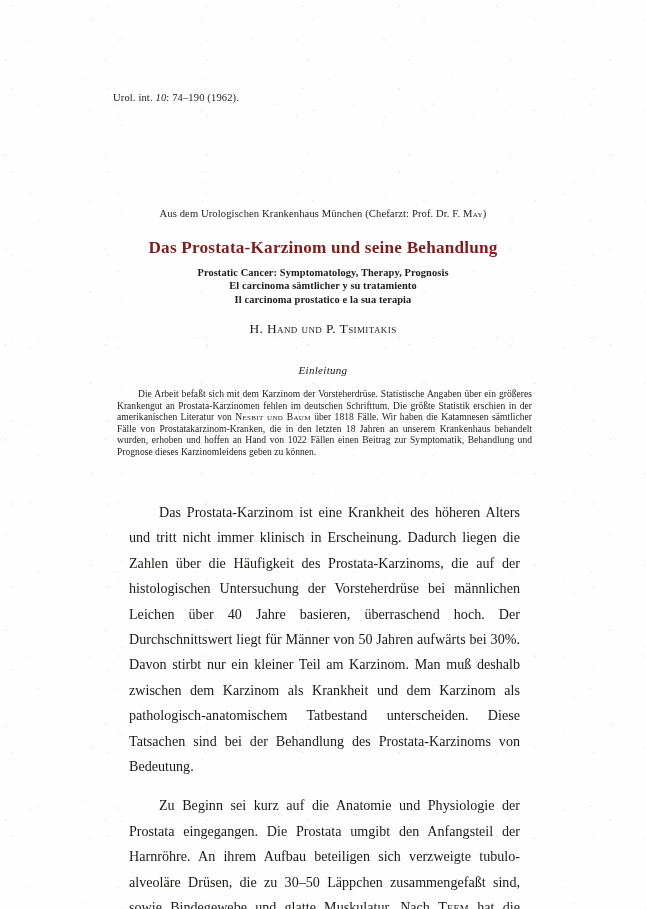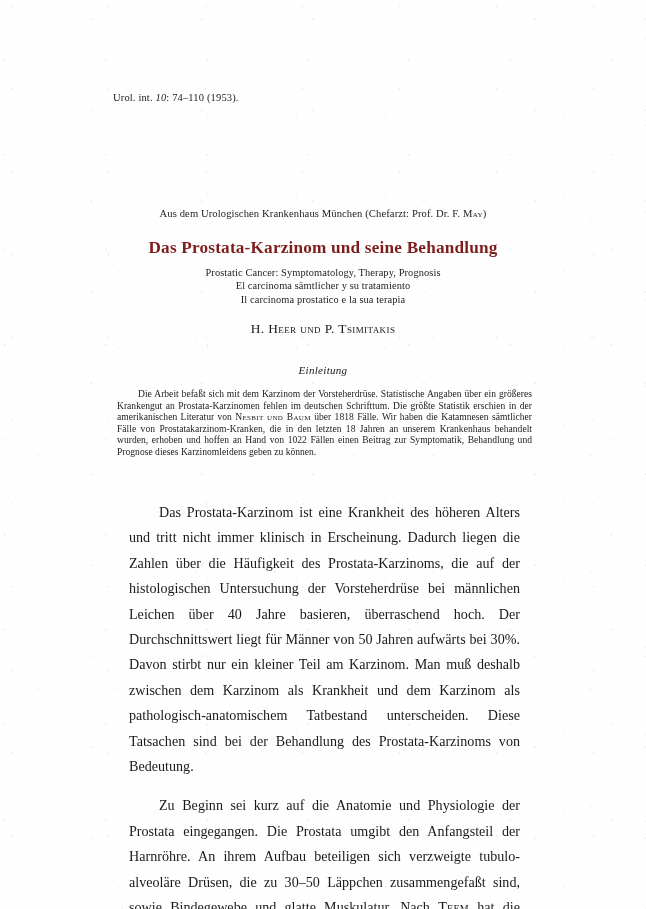--- a/index.html
+++ b/index.html
@@ -74,21 +74,21 @@
   .title-main {
     font-size: 17.2px;
     font-weight: bold;
     letter-spacing: 0.2px;
     color: #7f1d1d;
     margin-bottom: 8px;
   }
 
   .subtitle {
     font-size: 10.4px;
-    font-weight: normal;
+    font-weight: bold;
     letter-spacing: 0.1px;
     line-height: 13.4px;
     color: #1e1c1b;
   }
 
   .authors {
     margin-top: 15px;
     font-size: 13.4px;
     font-variant: small-caps;
     letter-spacing: 0.4px;
@@ -136,34 +136,34 @@
     text-indent: 30px;
   }
 </style>
 </head>
 <body>
 
 <div class="page">
 
   <div class="running-head">
     <span>Urol. int.</span>
-    <span class="vol">10</span><span>: 74–110 (1953).</span>
+    <span class="vol">10</span><span>: 74–190 (1962).</span>
   </div>
 
   <div class="header-block">
 
     <div class="institute"><span>Aus dem Urologischen Krankenhaus München (Chefarzt: Prof. Dr. F. </span><span class="smallcaps">May</span><span>)</span></div>
 
     <div class="title-main">Das Prostata-Karzinom und seine Behandlung</div>
 
     <div class="subtitle">Prostatic Cancer: Symptomatology, Therapy, Prognosis</div>
     <div class="subtitle">El carcinoma sämtlicher y su tratamiento</div>
     <div class="subtitle">Il carcinoma prostatico e la sua terapia</div>
 
-    <div class="authors">H. Heer und P. Tsimitakis</div>
+    <div class="authors">H. Hand und P. Tsimitakis</div>
 
     <div class="section-heading">Einleitung</div>
   </div>
 
   <div class="abstract"><span>Die Arbeit befaßt sich mit dem Karzinom der Vorsteherdrüse. Statistische Angaben über ein größeres Krankengut an Prostata-Karzinomen fehlen im deutschen Schrifttum. Die größte Statistik erschien in der amerikanischen Literatur von </span><span class="smallcaps">Nesbit und Baum</span><span> über 1818 Fälle. Wir haben die Katamnesen sämtlicher Fälle von Prostatakarzinom-Kranken, die in den letzten 18 Jahren an unserem Krankenhaus behandelt wurden, erhoben und hoffen an Hand von 1022 Fällen einen Beitrag zur Symptomatik, Behandlung und Prognose dieses Karzinomleidens geben zu können.</span></div>
 
   <div class="body-text">
     <p>Das Prostata-Karzinom ist eine Krankheit des höheren Alters und tritt nicht immer klinisch in Erscheinung. Dadurch liegen die Zahlen über die Häufigkeit des Prostata-Karzinoms, die auf der histologischen Untersuchung der Vorsteherdrüse bei männlichen Leichen über 40 Jahre basieren, überraschend hoch. Der Durchschnittswert liegt für Männer von 50 Jahren aufwärts bei 30%. Davon stirbt nur ein kleiner Teil am Karzinom. Man muß deshalb zwischen dem Karzinom als Krankheit und dem Karzinom als pathologisch-anatomischem Tatbestand unterscheiden. Diese Tatsachen sind bei der Behandlung des Prostata-Karzinoms von Bedeutung.</p>
     <p><span>Zu Beginn sei kurz auf die Anatomie und Physiologie der Prostata eingegangen. Die Prostata umgibt den Anfangsteil der Harnröhre. An ihrem Aufbau beteiligen sich verzweigte tubulo-alveoläre Drüsen, die zu 30–50 Läppchen zusammengefaßt sind, sowie Bindegewebe und glatte Muskulatur. Nach </span><span class="smallcaps">Teem</span><span> hat die normale Drüse die Maße 3,1 zu 3,8 zu 2,7 cm und ein Gewicht von 18–23 g. Der größte Teil der Drüse liegt hinter der Harnröhre und bildet zwei begrenzte Lappen. Dieser Teil der Prostata ist bei der</span></p>
   </div>

